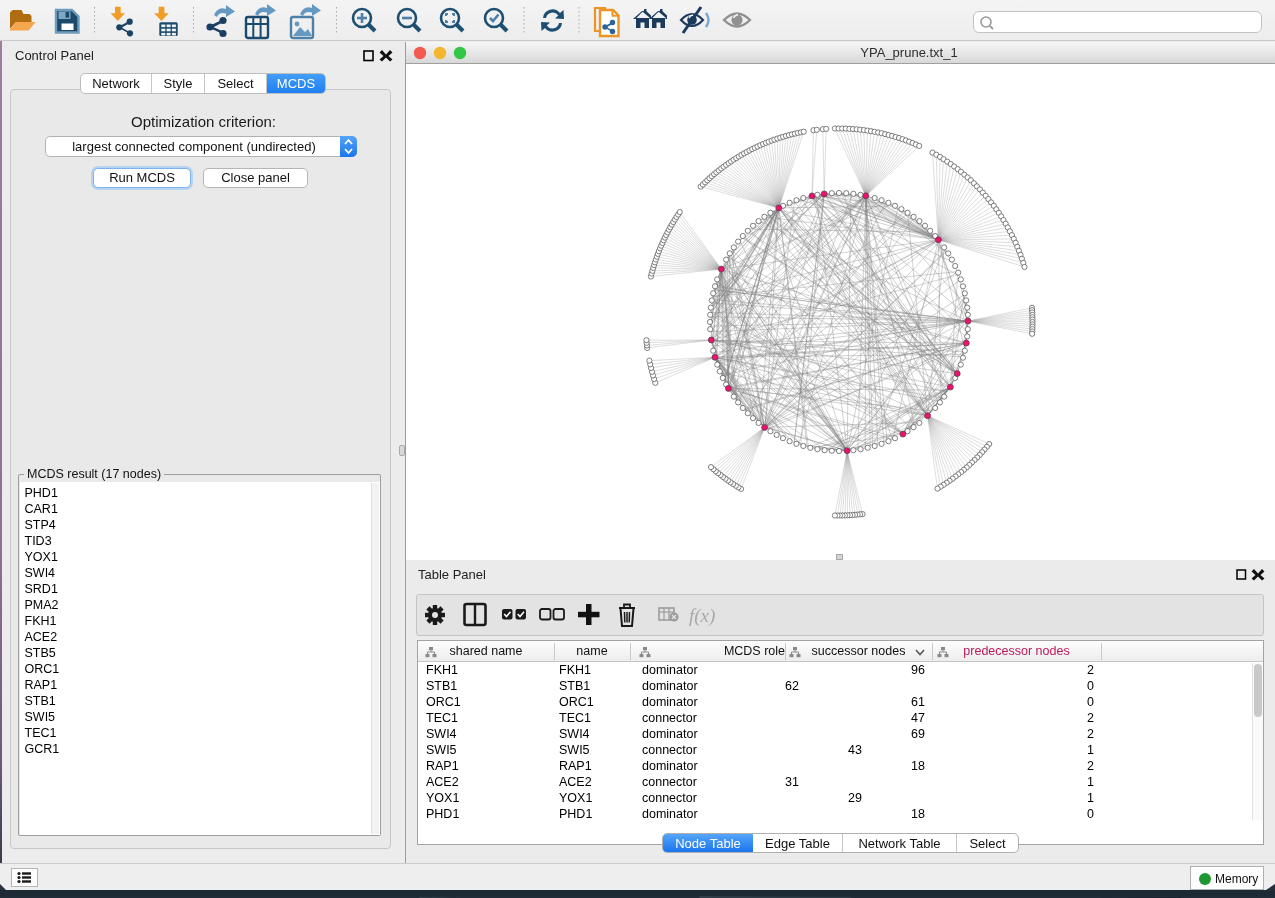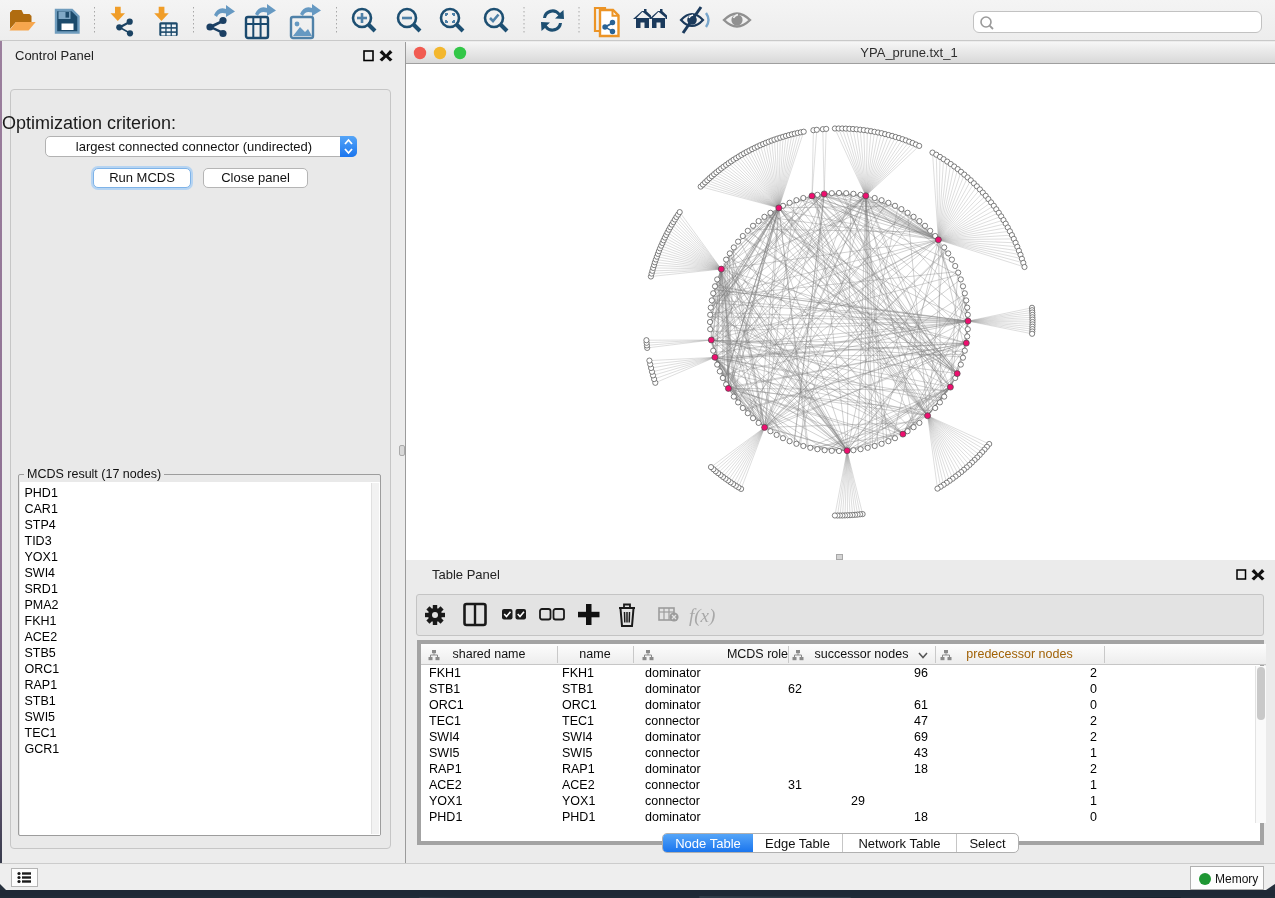--- a/index.html
+++ b/index.html
@@ -168,24 +168,30 @@
 
 <div class="abs" style="left:2px;top:42px;width:403px;height:821px;background:#ececec">
  <div class="abs" style="left:13px;top:6px;font-size:13px;color:#222">Control Panel</div>
  <svg class="abs" style="left:361px;top:8px" width="36" height="12">
   <rect x="1" y="1" width="9" height="9.5" fill="none" stroke="#000" stroke-width="1.6"></rect>
   <path d="M19 1 L23 5.5 L27 1 L29.5 3.5 L25.5 7 L29.5 10.5 L27 12.5 L23 8.5 L19 12.5 L16.5 10.5 L20.5 7 L16.5 3.5 Z" fill="#111" transform="translate(0,-1)"></path>
  </svg>
 
  <div class="abs" style="left:8px;top:47px;width:381px;height:760px;background:#e9e9e9;border:1px solid #c6c6c6;border-radius:4px"></div>
 
- <div class="abs" style="left:0;top:71px;width:403px;font-size:18px;color:#1a1a1a">Optimization criterion:</div>
+ <div class="abs" style="left:78px;top:31px;width:246px;height:21px;display:flex;border:1px solid #bdbdbd;border-radius:5px;overflow:hidden;background:#fff;font-size:13px">
+  <div style="width:71px;border-right:1px solid #c6c6c6;display:flex;align-items:center;justify-content:center;color:#111">Network</div>
+  <div style="width:53px;border-right:1px solid #c6c6c6;display:flex;align-items:center;justify-content:center;color:#111">Style</div>
+  <div style="width:62px;border-right:1px solid #c6c6c6;display:flex;align-items:center;justify-content:center;color:#111">Select</div>
+  <div style="width:58px;display:flex;align-items:center;justify-content:center;background:linear-gradient(#449df7,#1d7ff2);color:#fff">MCDS</div>
+ </div>
+ <div class="abs" style="left:0;top:71px;width:403px;text-align:center;font-size:15px;color:#1a1a1a">Optimization criterion:</div>
 
  <div class="abs" style="left:43px;top:94px;width:312px;height:21px;background:#fff;border:1px solid #b2b2b2;border-radius:5px">
-  <div class="abs" style="left:0;top:0;width:296px;height:19px;text-align:center;font-size:13px;color:#111;line-height:19px">largest connected connector (undirected)</div>
+  <div class="abs" style="left:0;top:0;width:296px;height:19px;text-align:center;font-size:13px;color:#111;line-height:19px">largest connected component (undirected)</div>
   <div class="abs" style="right:-1px;top:-1px;width:17px;height:21px;background:linear-gradient(#55a5f8,#1a75ee);border-radius:0 5px 5px 0">
    <svg width="17" height="21">
     <path d="M5 8 L8.5 4 L12 8" fill="none" stroke="#fff" stroke-width="1.8"></path>
     <path d="M5 13 L8.5 17 L12 13" fill="none" stroke="#fff" stroke-width="1.8"></path>
    </svg>
   </div>
  </div>
 
  <div class="abs" style="left:91px;top:126px;width:98px;height:20px;background:#fff;border:1px solid #7eb3e8;border-radius:5px;box-shadow:0 0 0 2px #b6d4f2;font-size:13px;text-align:center;line-height:18px;color:#111">Run MCDS</div>
  <div class="abs" style="left:201px;top:126px;width:105px;height:20px;background:#fff;border:1px solid #b5b5b5;border-radius:5px;font-size:13px;text-align:center;line-height:18px;color:#111">Close panel</div>
@@ -1108,21 +1114,21 @@
 <circle cx="764.6" cy="427.4" r="3.0"></circle>
 <circle cx="728.4" cy="388.4" r="3.0"></circle>
 <circle cx="714.9" cy="357.3" r="3.0"></circle>
 <circle cx="711.3" cy="340.0" r="3.0"></circle>
 <circle cx="721.3" cy="269.1" r="3.0"></circle>
 </g>
 </svg>
 <div class="abs" style="left:836px;top:554px;width:7px;height:6px;background:#d4d4d4;border:1px solid #a8a8a8"></div>
 
 <div class="abs" style="left:406px;top:560px;width:869px;height:303px;background:#ebebeb">
- <div class="abs" style="left:26px;top:7px;font-size:13px;color:#222">Table Panel</div>
+ <div class="abs" style="left:12px;top:7px;font-size:13px;color:#222">Table Panel</div>
  <svg class="abs" style="left:830px;top:9px" width="40" height="12">
   <rect x="1" y="1" width="8.5" height="9" fill="none" stroke="#000" stroke-width="1.5"></rect>
   <path d="M18 1 L22 5.5 L26 1 L28.5 3.5 L24.5 7 L28.5 10.5 L26 12.5 L22 8.5 L18 12.5 L15.5 10.5 L19.5 7 L15.5 3.5 Z" fill="#111" transform="translate(0,-1)"></path>
  </svg>
 
  <div class="abs" style="left:10px;top:34px;width:848px;height:42px;background:#e3e3e3;border:1px solid #c4c4c4;border-radius:3px">
  <svg width="846" height="40">
 
   <g transform="translate(18,20)" fill="#1a1a1a">
    <g id="teeth">
@@ -1171,21 +1177,21 @@
    <line x1="0" y1="4" x2="15" y2="4" stroke="#9c9c9c" stroke-width="1.2"></line>
    <line x1="5" y1="0" x2="5" y2="12" stroke="#9c9c9c" stroke-width="1.2"></line>
    <line x1="10" y1="0" x2="10" y2="12" stroke="#9c9c9c" stroke-width="1.2"></line>
    <circle cx="15" cy="9" r="4.6" fill="#9c9c9c"></circle>
    <path d="M13 7 L17 11 M17 7 L13 11" stroke="#e3e3e3" stroke-width="1.3"></path>
   </g>
   <text x="272" y="27" font-family="Liberation Serif,serif" font-style="italic" font-size="19" fill="#a8a8a8">f(x)</text>
  </svg>
  </div>
 
- <div class="abs" style="left:11px;top:80px;width:847px;height:205px;background:#fff;border:4px solid #a3a3a3">
+ <div class="abs" style="left:11px;top:80px;width:847px;height:205px;background:#fff;border:1px solid #a3a3a3">
 
   <div class="abs" style="left:0;top:0;width:845px;height:21px;background:linear-gradient(#fdfdfd,#ededed);border-bottom:1px solid #c6c6c6"></div>
 
   <div class="abs" style="left:136px;top:2px;width:1px;height:17px;background:#c9c9c9"></div>
   <div class="abs" style="left:212px;top:2px;width:1px;height:17px;background:#c9c9c9"></div>
   <div class="abs" style="left:367px;top:2px;width:1px;height:17px;background:#c9c9c9"></div>
   <div class="abs" style="left:514px;top:2px;width:1px;height:17px;background:#c9c9c9"></div>
   <div class="abs" style="left:683px;top:2px;width:1px;height:17px;background:#c9c9c9"></div>
   <svg class="abs" style="left:7px;top:6px" width="12" height="11">
 <rect x="4" y="0" width="4" height="3.2" fill="#8a8a8a"></rect>
@@ -1211,21 +1217,21 @@
 <rect x="7.5" y="7" width="4" height="3.2" fill="#8a8a8a"></rect>
 <path d="M6 3.2 L6 5 M2.5 7 L2.5 5 L9.5 5 L9.5 7" stroke="#8a8a8a" fill="none" stroke-width="1"></path>
 </svg>
   <div class="abs" style="left:0;top:0;width:136px;text-align:center;font-size:12.5px;line-height:21px;color:#111">shared name</div>
   <div class="abs" style="left:136px;top:0;width:76px;text-align:center;font-size:12.5px;line-height:21px;color:#111">name</div>
   <div class="abs" style="left:212px;top:0;width:155px;text-align:right;font-size:12.5px;line-height:21px;color:#111">MCDS role</div>
   <div class="abs" style="left:367px;top:0;width:147px;text-align:center;font-size:12.5px;line-height:21px;color:#111">successor nodes</div>
   <svg class="abs" style="left:496px;top:6px" width="12" height="10">
         <path d="M2 3 L6 7.5 L10 3" fill="none" stroke="#555" stroke-width="1.5"></path>
       </svg>
-  <div class="abs" style="left:514px;top:0;width:169px;text-align:center;font-size:12.5px;line-height:21px;color:#a16207">predecessor nodes</div>
+  <div class="abs" style="left:514px;top:0;width:169px;text-align:center;font-size:12.5px;line-height:21px;color:#be185d">predecessor nodes</div>
   <div class="abs" style="left:0;top:22px;width:834px;height:16px;font-size:12.5px;color:#000">
 <span class="abs" style="left:8px">FKH1</span>
         <span class="abs" style="left:141px">FKH1</span>
         <span class="abs" style="left:224px">dominator</span>
 <span class="abs" style="left:367px;width:140px;text-align:right">96</span>
         <span class="abs" style="left:514px;width:162px;text-align:right">2</span>
       </div>
 <div class="abs" style="left:0;top:38px;width:834px;height:16px;font-size:12.5px;color:#000">
 <span class="abs" style="left:8px">STB1</span>
         <span class="abs" style="left:141px">STB1</span>
@@ -1251,21 +1257,21 @@
 <span class="abs" style="left:8px">SWI4</span>
         <span class="abs" style="left:141px">SWI4</span>
         <span class="abs" style="left:224px">dominator</span>
 <span class="abs" style="left:367px;width:140px;text-align:right">69</span>
         <span class="abs" style="left:514px;width:162px;text-align:right">2</span>
       </div>
 <div class="abs" style="left:0;top:102px;width:834px;height:16px;font-size:12.5px;color:#000">
 <span class="abs" style="left:8px">SWI5</span>
         <span class="abs" style="left:141px">SWI5</span>
         <span class="abs" style="left:224px">connector</span>
-<span class="abs" style="left:367px;width:140px;text-align:right">43</span>
+<span class="abs" style="left:367px;width:140px;text-align:center">43</span>
         <span class="abs" style="left:514px;width:162px;text-align:right">1</span>
       </div>
 <div class="abs" style="left:0;top:118px;width:834px;height:16px;font-size:12.5px;color:#000">
 <span class="abs" style="left:8px">RAP1</span>
         <span class="abs" style="left:141px">RAP1</span>
         <span class="abs" style="left:224px">dominator</span>
 <span class="abs" style="left:367px;width:140px;text-align:right">18</span>
         <span class="abs" style="left:514px;width:162px;text-align:right">2</span>
       </div>
 <div class="abs" style="left:0;top:134px;width:834px;height:16px;font-size:12.5px;color:#000">

